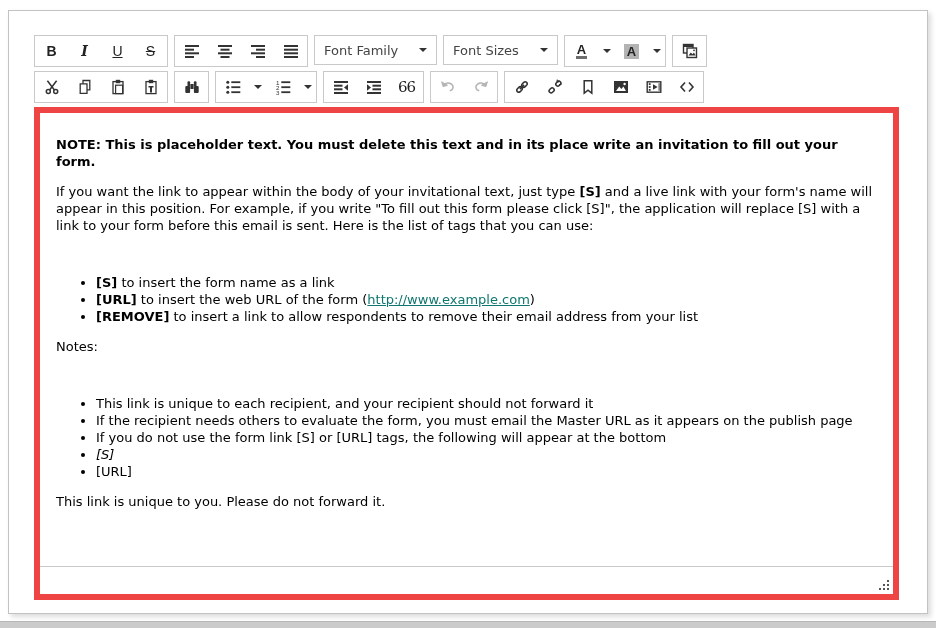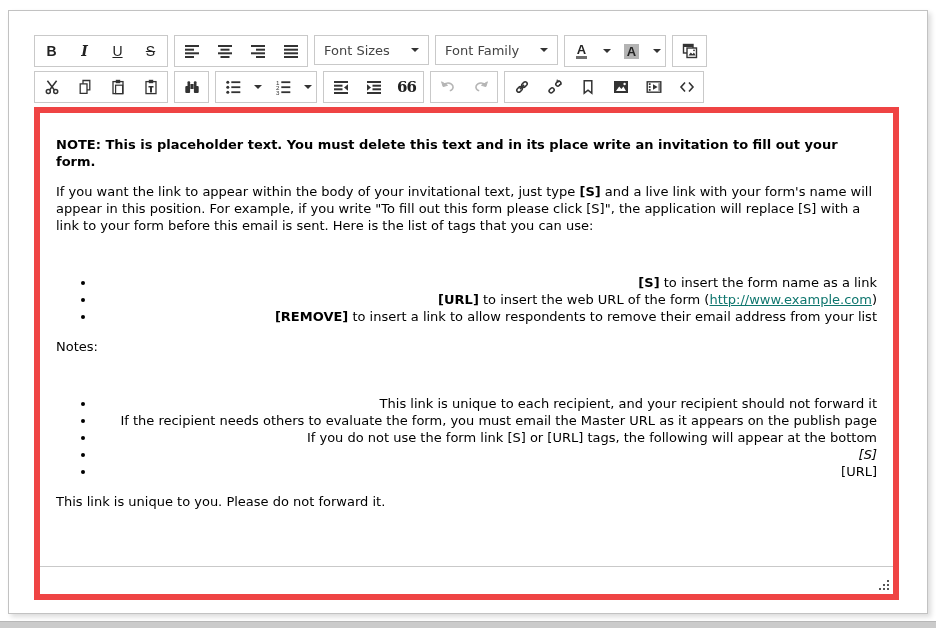--- a/index.html
+++ b/index.html
@@ -20,38 +20,38 @@
         background:#fff; border:0; padding:0; cursor:pointer; color:#333; }
   .tb.narrow { width:17px; }
   .tb svg { display:block; }
   .tb .ltr { font-size:14px; color:#222; line-height:1; }
   .ltr.b  { font-weight:bold; }
   .ltr.i  { font-family:"DejaVu Serif", serif; font-style:italic; font-weight:bold; }
   .ltr.u  { text-decoration:underline; }
   .ltr.s  { text-decoration:line-through; }
   .ltr.fc { font-weight:bold; font-size:13px; border-bottom:3px solid #6d6d6d; padding:0 1px; }
   .ltr.bc { font-weight:bold; font-size:13px; background:#b3b3b3; padding:1px 3px; }
-  .ltr.q  { font-family:"DejaVu Serif", serif; font-weight:bold; font-size:15px; letter-spacing:-1px;text-align:right; }
+  .ltr.q  { font-family:"DejaVu Serif", serif; font-weight:normal; font-size:15px; letter-spacing:-1px;text-align:right; }
   .caret { width:0; height:0; border-left:4px solid transparent; border-right:4px solid transparent;
            border-top:4px solid #333; }
   .tb-select { display:flex; align-items:center; justify-content:space-between; width:123px;
                height:30px; padding:0 9px; border:1px solid #c9c9c9; background:#fff;
                color:#444; font-size:13px; cursor:pointer; }
   .tb-select.sizes { width:115px; }
   .disabled svg path, .disabled svg { stroke:#b5b5b5 !important; }
   .disabled .fillpart { fill:#b5b5b5 !important; }
 
   
   .content-box { border:6px solid #ef4444; background:#fff; }
   .content { height:453px; padding:10px 16px; font-size:13px; line-height:17px; color:#000;
              overflow:hidden; cursor:text; }
   .content p { margin:13px 0; }
   .content ul { margin:13px 0; padding-left:40px; }
   .content ul.sp { margin-top:40px; }
-  .content li { margin:0;text-align:right; }
+  .content li { margin:0; }
   .lnk { color:#0f766e; text-decoration:underline; cursor:pointer; }
   .it { font-style:italic; }
 
   .statusbar { height:28px; border-top:1px solid #c9c9c9; background:#fff; position:relative; }
   .grip { position:absolute; right:3px; bottom:3px; width:12px; height:12px; cursor:se-resize; }
 
   .bottom-bar { position:absolute; left:0; bottom:0; width:936px; height:7px;
                 background:#cbcbcb; border-top:1px solid #b7b7b7; }
 </style>
 </head>
@@ -111,26 +111,26 @@
             <svg width="16" height="16">
                 <g fill="#333">
                   <rect x="1" y="2" width="14" height="2"></rect>
                   <rect x="1" y="5.7" width="14" height="2"></rect>
                   <rect x="1" y="9.3" width="14" height="2"></rect>
                   <rect x="1" y="13" width="14" height="2"></rect>
                 </g>
               </svg>
           </button>
         </div>
+        <div class="tb-select">
+          <span>Font Family</span>
+          <span class="caret"></span>
+        </div>
         <div class="tb-select sizes">
           <span>Font Sizes</span>
-          <span class="caret"></span>
-        </div>
-        <div class="tb-select">
-          <span>Font Family</span>
           <span class="caret"></span>
         </div>
         <div class="grp">
           <button class="tb">
               <span class="ltr fc">A</span>
             </button>
           <button class="tb narrow">
               <span class="caret"></span>
             </button>
           <button class="tb">

